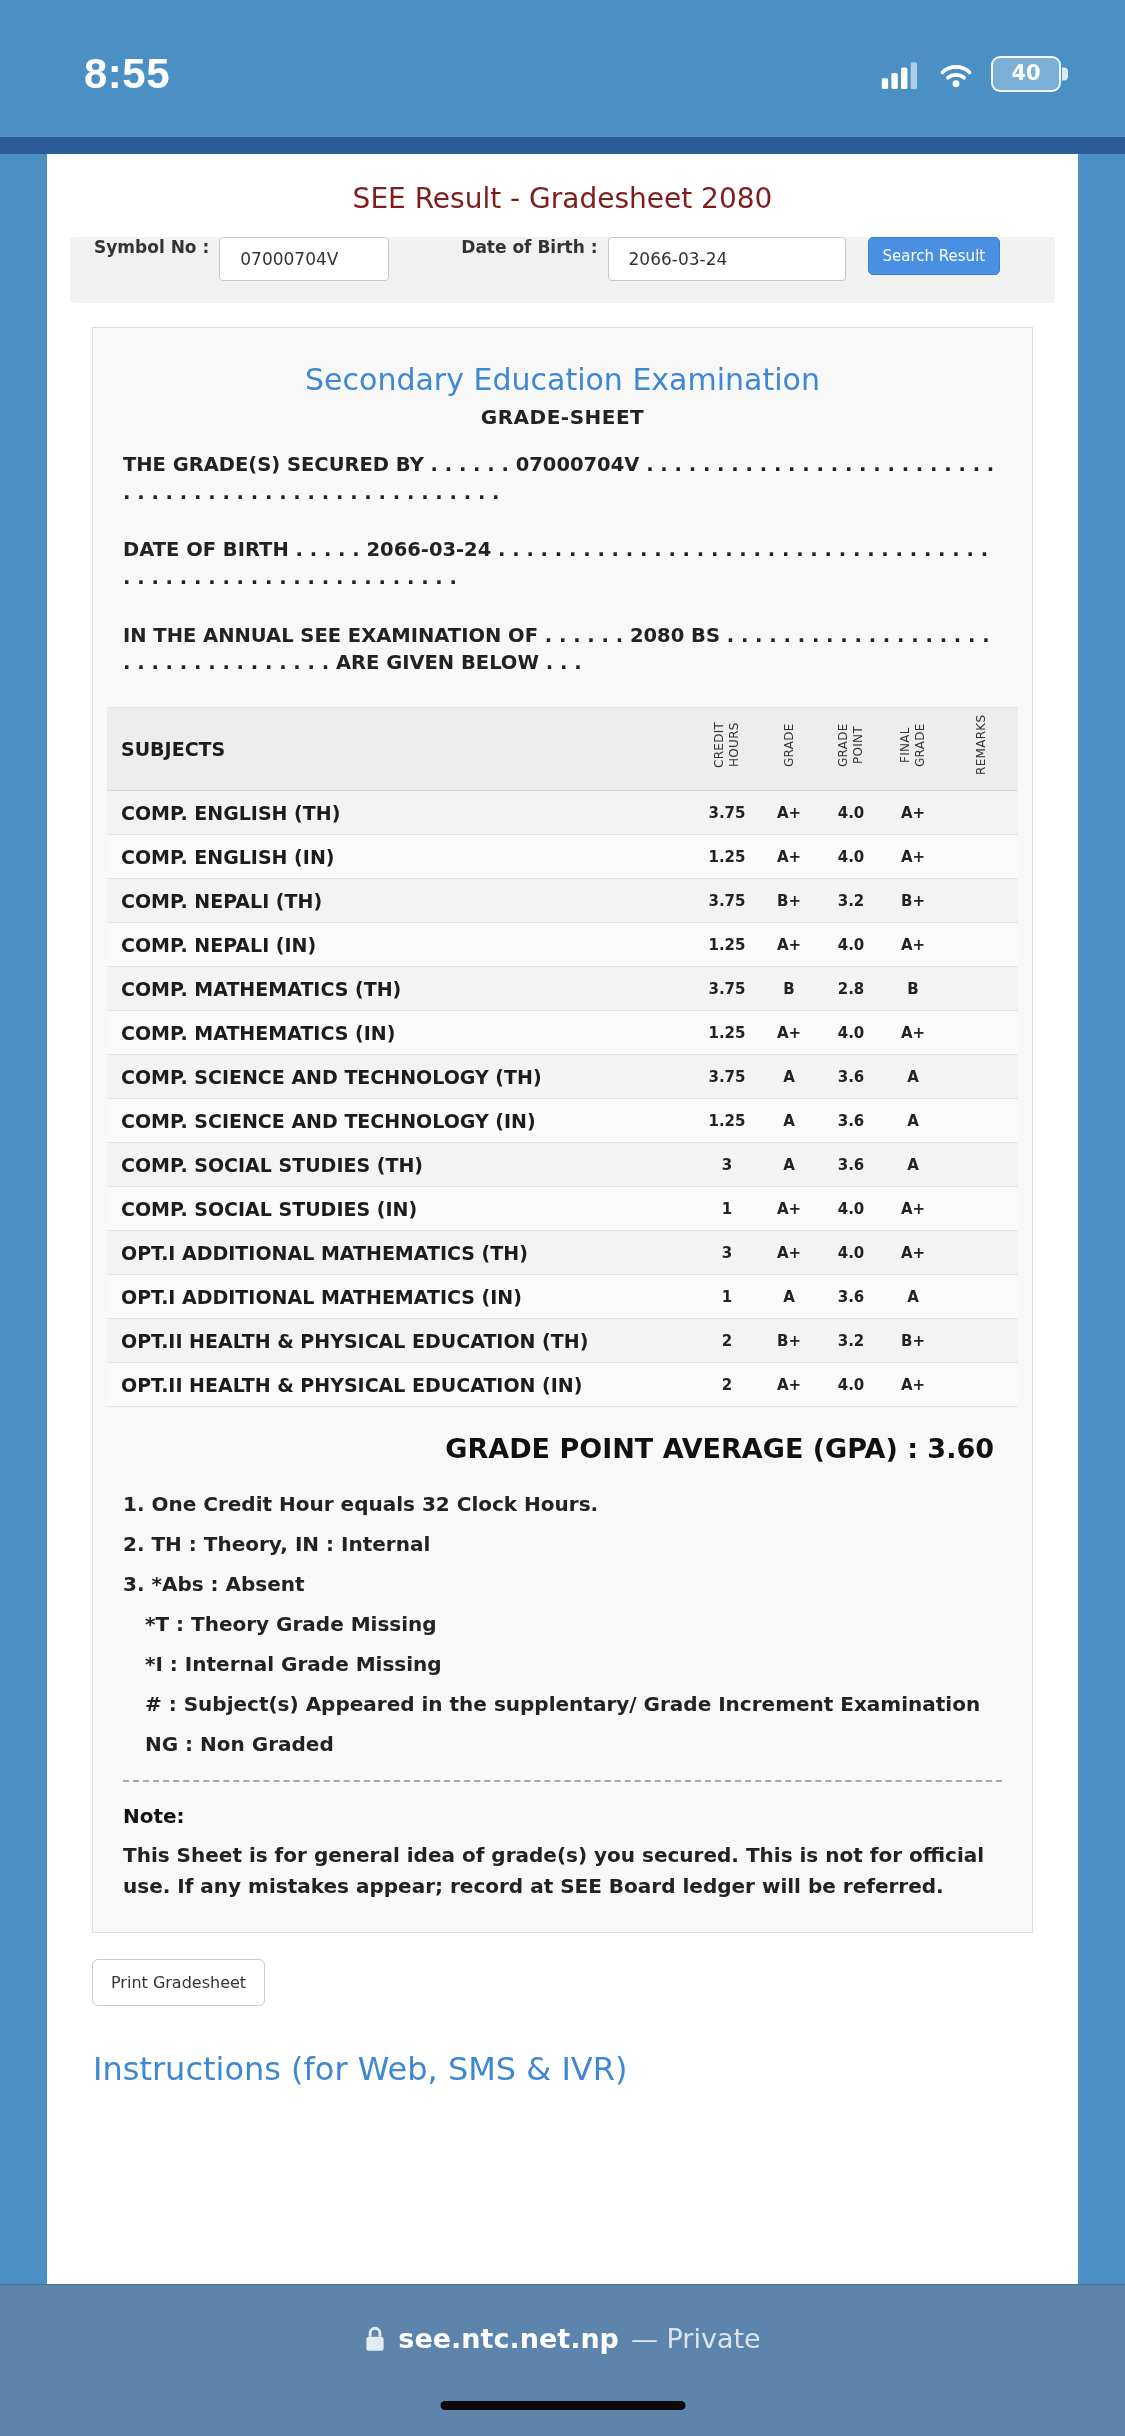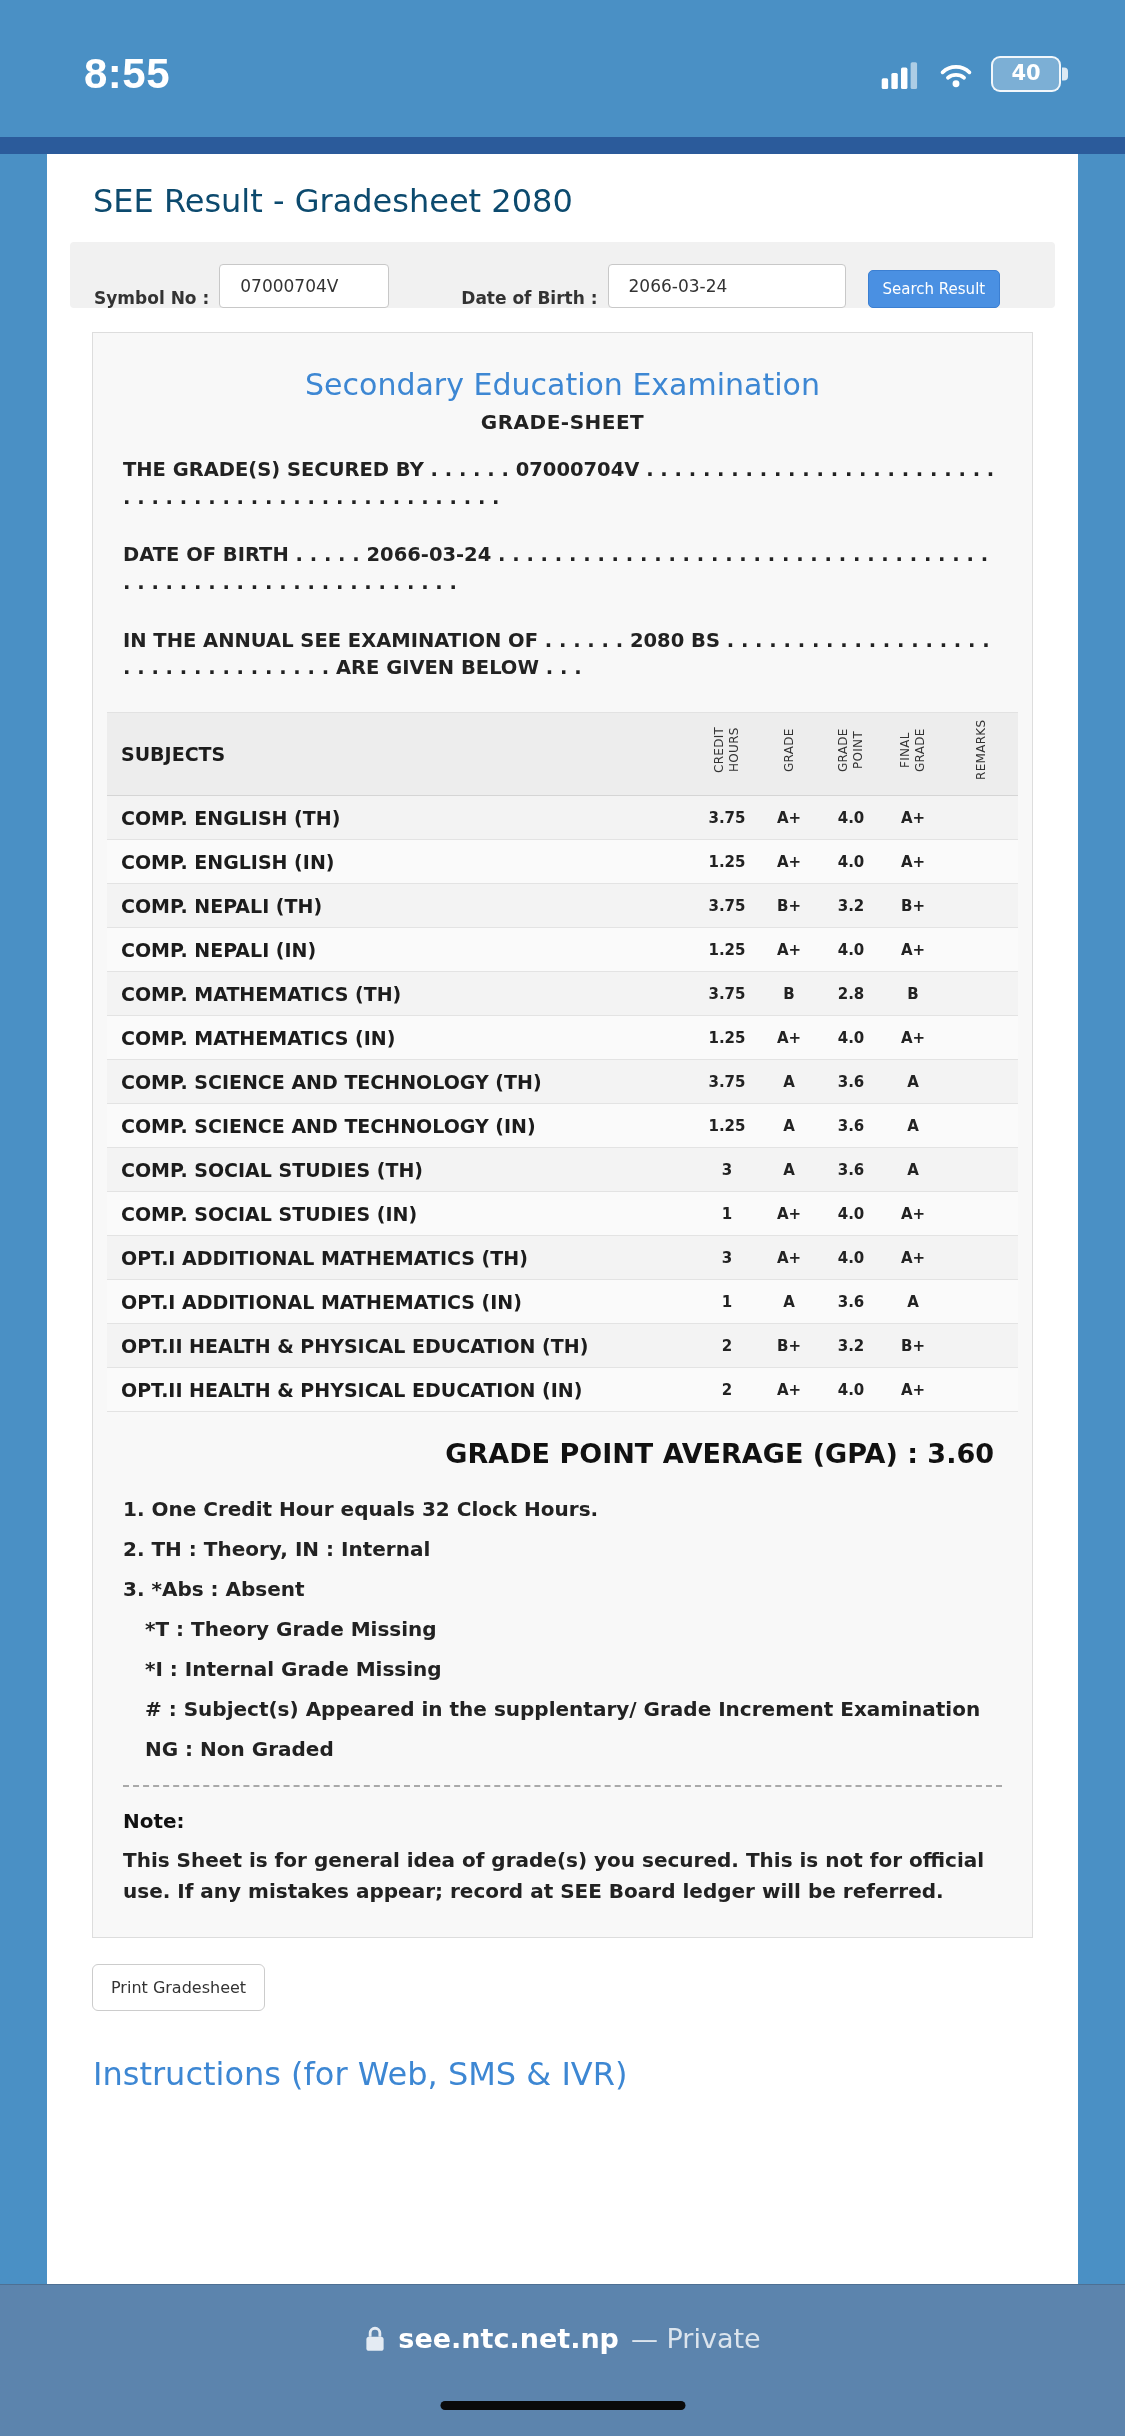--- a/index.html
+++ b/index.html
@@ -23,24 +23,24 @@
   .battery-num{font-size:21px;font-weight:700;color:#fff;line-height:1;}
   .battery-nub{
     position:absolute;right:-9px;top:50%;transform:translateY(-50%);
     width:6px;height:13px;background:rgba(255,255,255,.8);border-radius:0 4px 4px 0;
   }
   
   .site-strip{height:17px;background:#2b5b9b;}
   
   .viewport{height:2130px;padding:0 47px;box-sizing:border-box;}
   .card{background:#fff;height:100%;overflow:hidden;padding:24px 23px 0;box-sizing:border-box;}
-  .page-title{color:#0c4a6e;font-size:32px;font-weight:400;margin:4px 23px 22px;}
+  .page-title{color:#7f1d1d;font-size:28px;font-weight:400;margin:4px 23px 22px;text-align:center;}
   
   .search-form{
-    background:#f1f1f1;border-radius:4px;height:66px;display:flex;align-items:flex-end;
+    background:#f1f1f1;border-radius:4px;height:66px;display:flex;align-items:flex-start;
     padding:0 24px;box-sizing:border-box;
   }
   .form-label{font-size:17px;font-weight:700;color:#333;margin-right:10px;white-space:nowrap;}
   .dob-label{margin-left:72px;}
   .search-form input{
     height:44px;border:1px solid #c8c8c8;border-radius:4px;background:#fff;
     font-family:"DejaVu Sans",sans-serif;font-size:17px;color:#333;
     padding:0 20px;box-sizing:border-box;
   }
   input.sym{width:170px;} input.dob{width:238px;}

